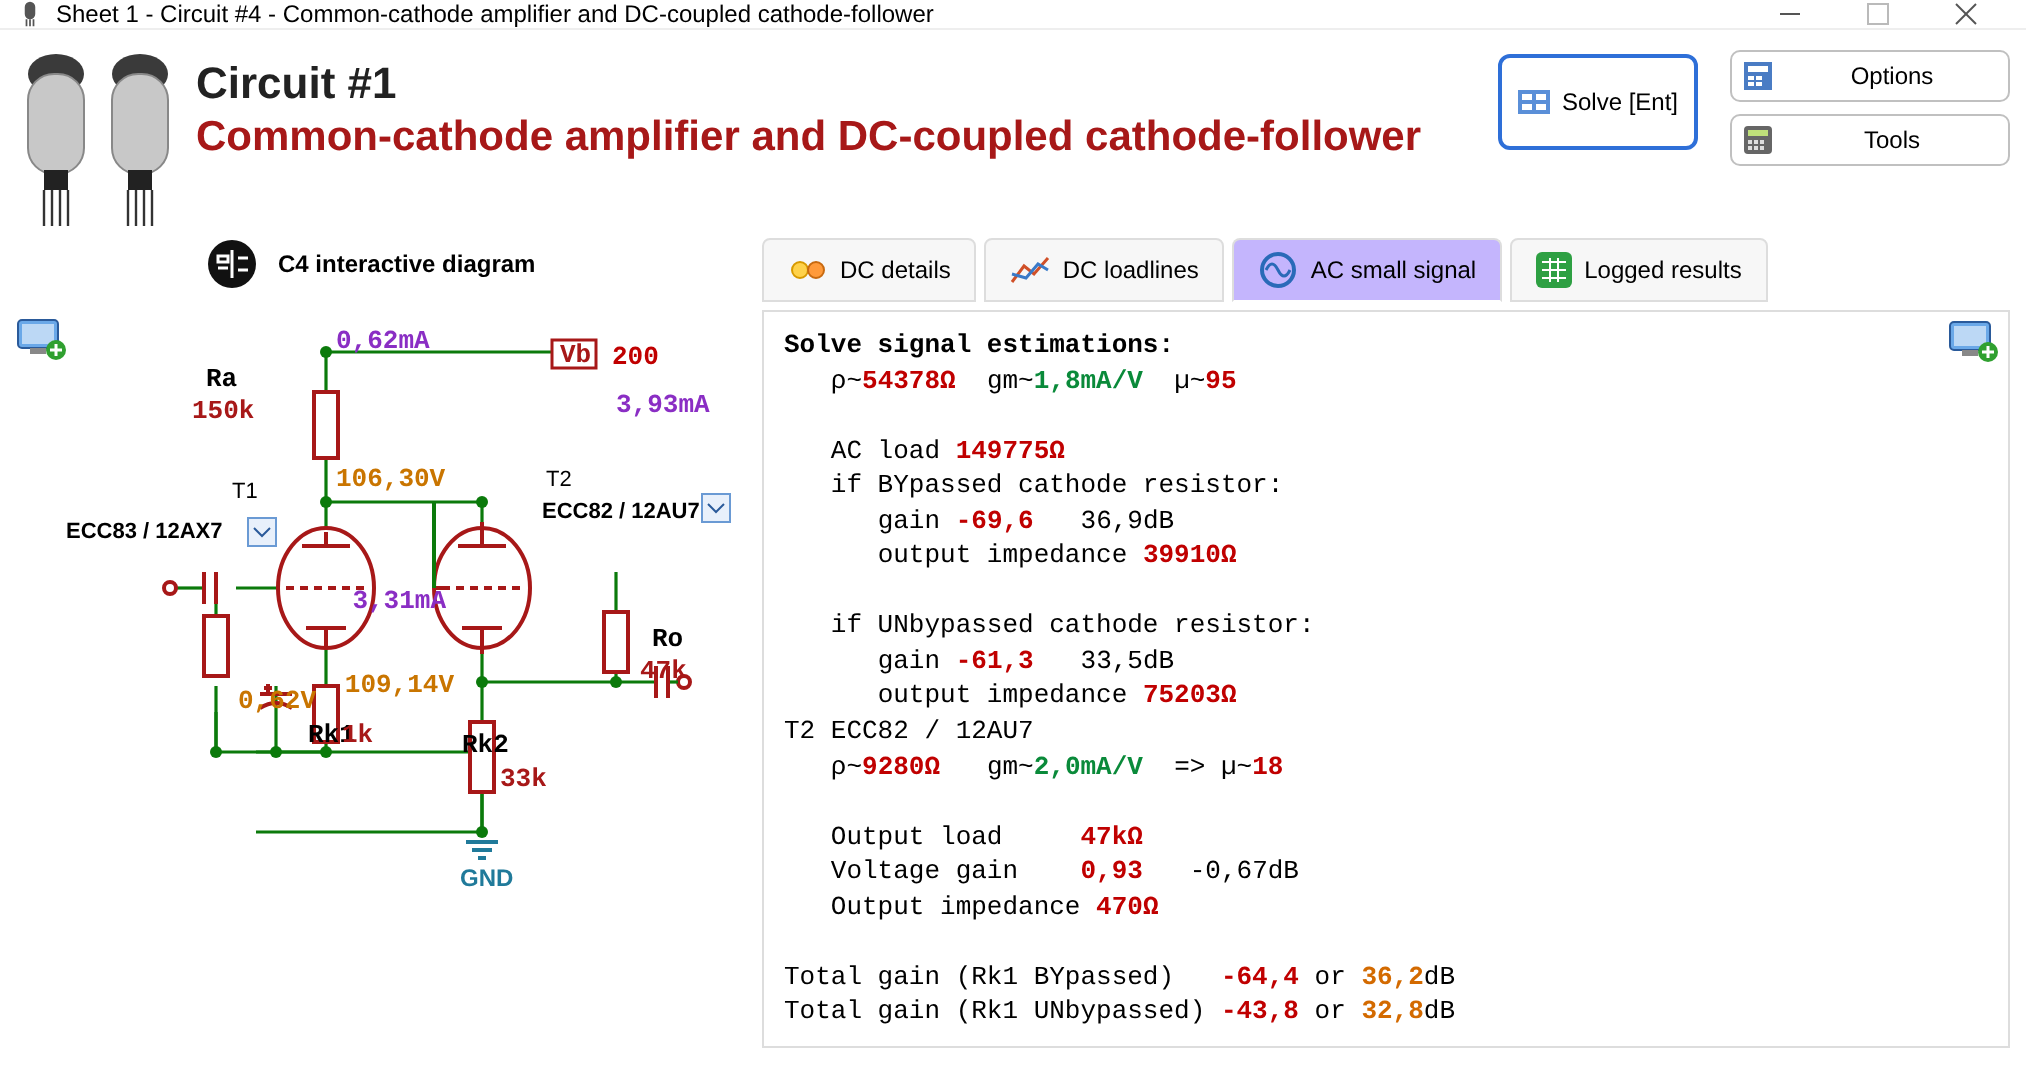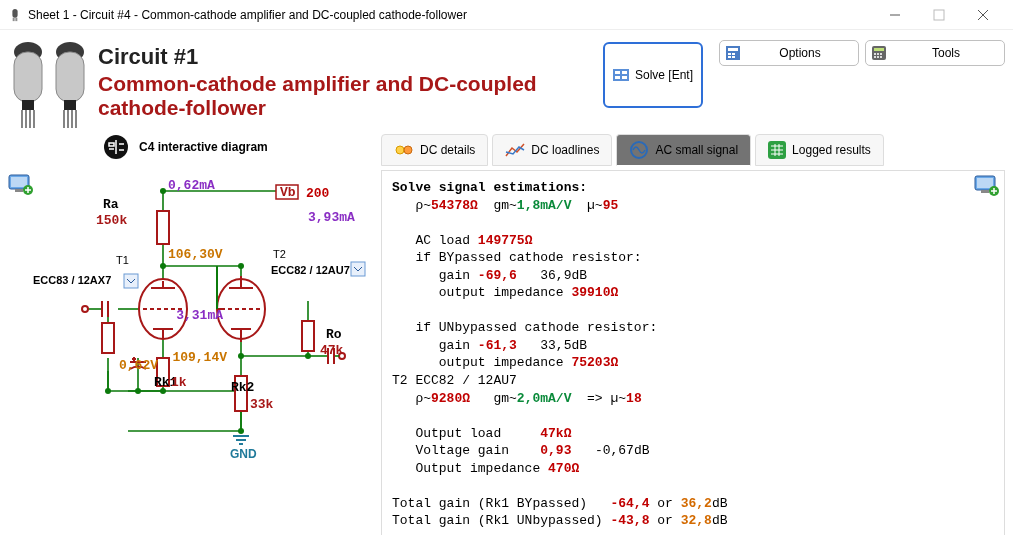--- a/index.html
+++ b/index.html
@@ -1,40 +1,40 @@
 <!DOCTYPE html>
 <html><head>
 <meta charset="utf-8">
 <style>
 * { box-sizing: border-box; margin: 0; padding: 0; }
 body { font-family: "Segoe UI", Tahoma, sans-serif; width: 1013px; height: 535px; background: #fff; overflow: hidden; font-size: 12px; }
-.titlebar { height: 30px; display: flex; align-items: center; padding: 0 8px; border-bottom: 1px solid #eee; }
+.titlebar { height: 15px; display: flex; align-items: center; padding: 0 8px; border-bottom: 1px solid #eee; }
 .titlebar .app-icon { width: 14px; height: 14px; margin-right: 6px; }
 .titlebar .title { flex: 1; font-size: 12px; color: #000; }
 .titlebar .wbtn { width: 44px; height: 28px; display: flex; align-items: center; justify-content: center; color: #444; }
 .titlebar .wbtn svg { stroke: #555; }
 .header { display: flex; align-items: flex-start; padding: 6px 8px 4px 8px; gap: 8px; }
 .tube-pics { display: flex; gap: 2px; padding-top: 4px; }
 .tube-pic { width: 40px; height: 90px; position: relative; }
 .head-titles { flex: 1; padding-top: 8px; }
 .head-titles h1 { font-size: 22px; font-weight: 700; color: #222; }
 .head-titles h2 { font-size: 21px; font-weight: 700; color: #a71818; margin-top: 2px; }
-.solve-btn { width: 100px; height: 66px; border: 2px solid #2e6fd8; border-radius: 6px; display: flex; align-items: center; justify-content: center; gap: 6px; font-size: 12px; margin-top: 6px; cursor: pointer; }
-.right-btns { display: flex; flex-direction: row; gap: 6px; margin-top: 4px; margin-left: 8px; }
+.solve-btn { width: 100px; height: 48px; border: 2px solid #2e6fd8; border-radius: 6px; display: flex; align-items: center; justify-content: center; gap: 6px; font-size: 12px; margin-top: 6px; cursor: pointer; }
+.right-btns { display: flex; flex-direction: column; gap: 6px; margin-top: 4px; margin-left: 8px; }
 .rbtn { width: 140px; height: 26px; border: 1px solid #c0c0c0; border-radius: 5px; display: flex; align-items: center; padding: 0 6px; gap: 8px; cursor: pointer; font-size: 12px; }
 .rbtn span.lab { flex: 1; text-align: center; }
 .content { display: flex; padding: 0 8px; gap: 8px; }
 .left-col { width: 365px; position: relative; }
 .diagram-title { display: flex; align-items: center; gap: 10px; font-size: 12px; font-weight: 700; margin-bottom: 6px; margin-left: 95px; }
 .circuit-svg { display: block; }
 .val { font-family: "Courier New", monospace; font-weight: 700; font-size: 13px; }
 .right-col { flex: 1; display: flex; flex-direction: column; }
 .tabs { display: flex; gap: 4px; margin-bottom: 4px; }
 .tab { display: flex; align-items: center; gap: 6px; padding: 5px 12px; border: 1px solid #ddd; border-radius: 4px 4px 0 0; font-size: 12px; cursor: pointer; background: #f7f7f7; }
-.tab.active { background: #737373; border-bottom: 1px solid #fff; }
+.tab.active { background: #c4b5fd; border-bottom: 1px solid #fff; }
 .output { border: 1px solid #ddd; flex: 1; padding: 8px 10px; font-family: "Courier New", monospace; font-size: 13px; line-height: 1.35; position: relative; min-height: 340px; }
 .k-red { color: #c00000; font-weight: 700; }
 .k-green { color: #0a8a3a; font-weight: 700; }
 .k-org { color: #d36a00; font-weight: 700; }
 .monitor-icon { position: absolute; width: 26px; height: 22px; }
 .mini-cal { width: 14px; height: 14px; }
 </style>
 </head>
 <body>
 

